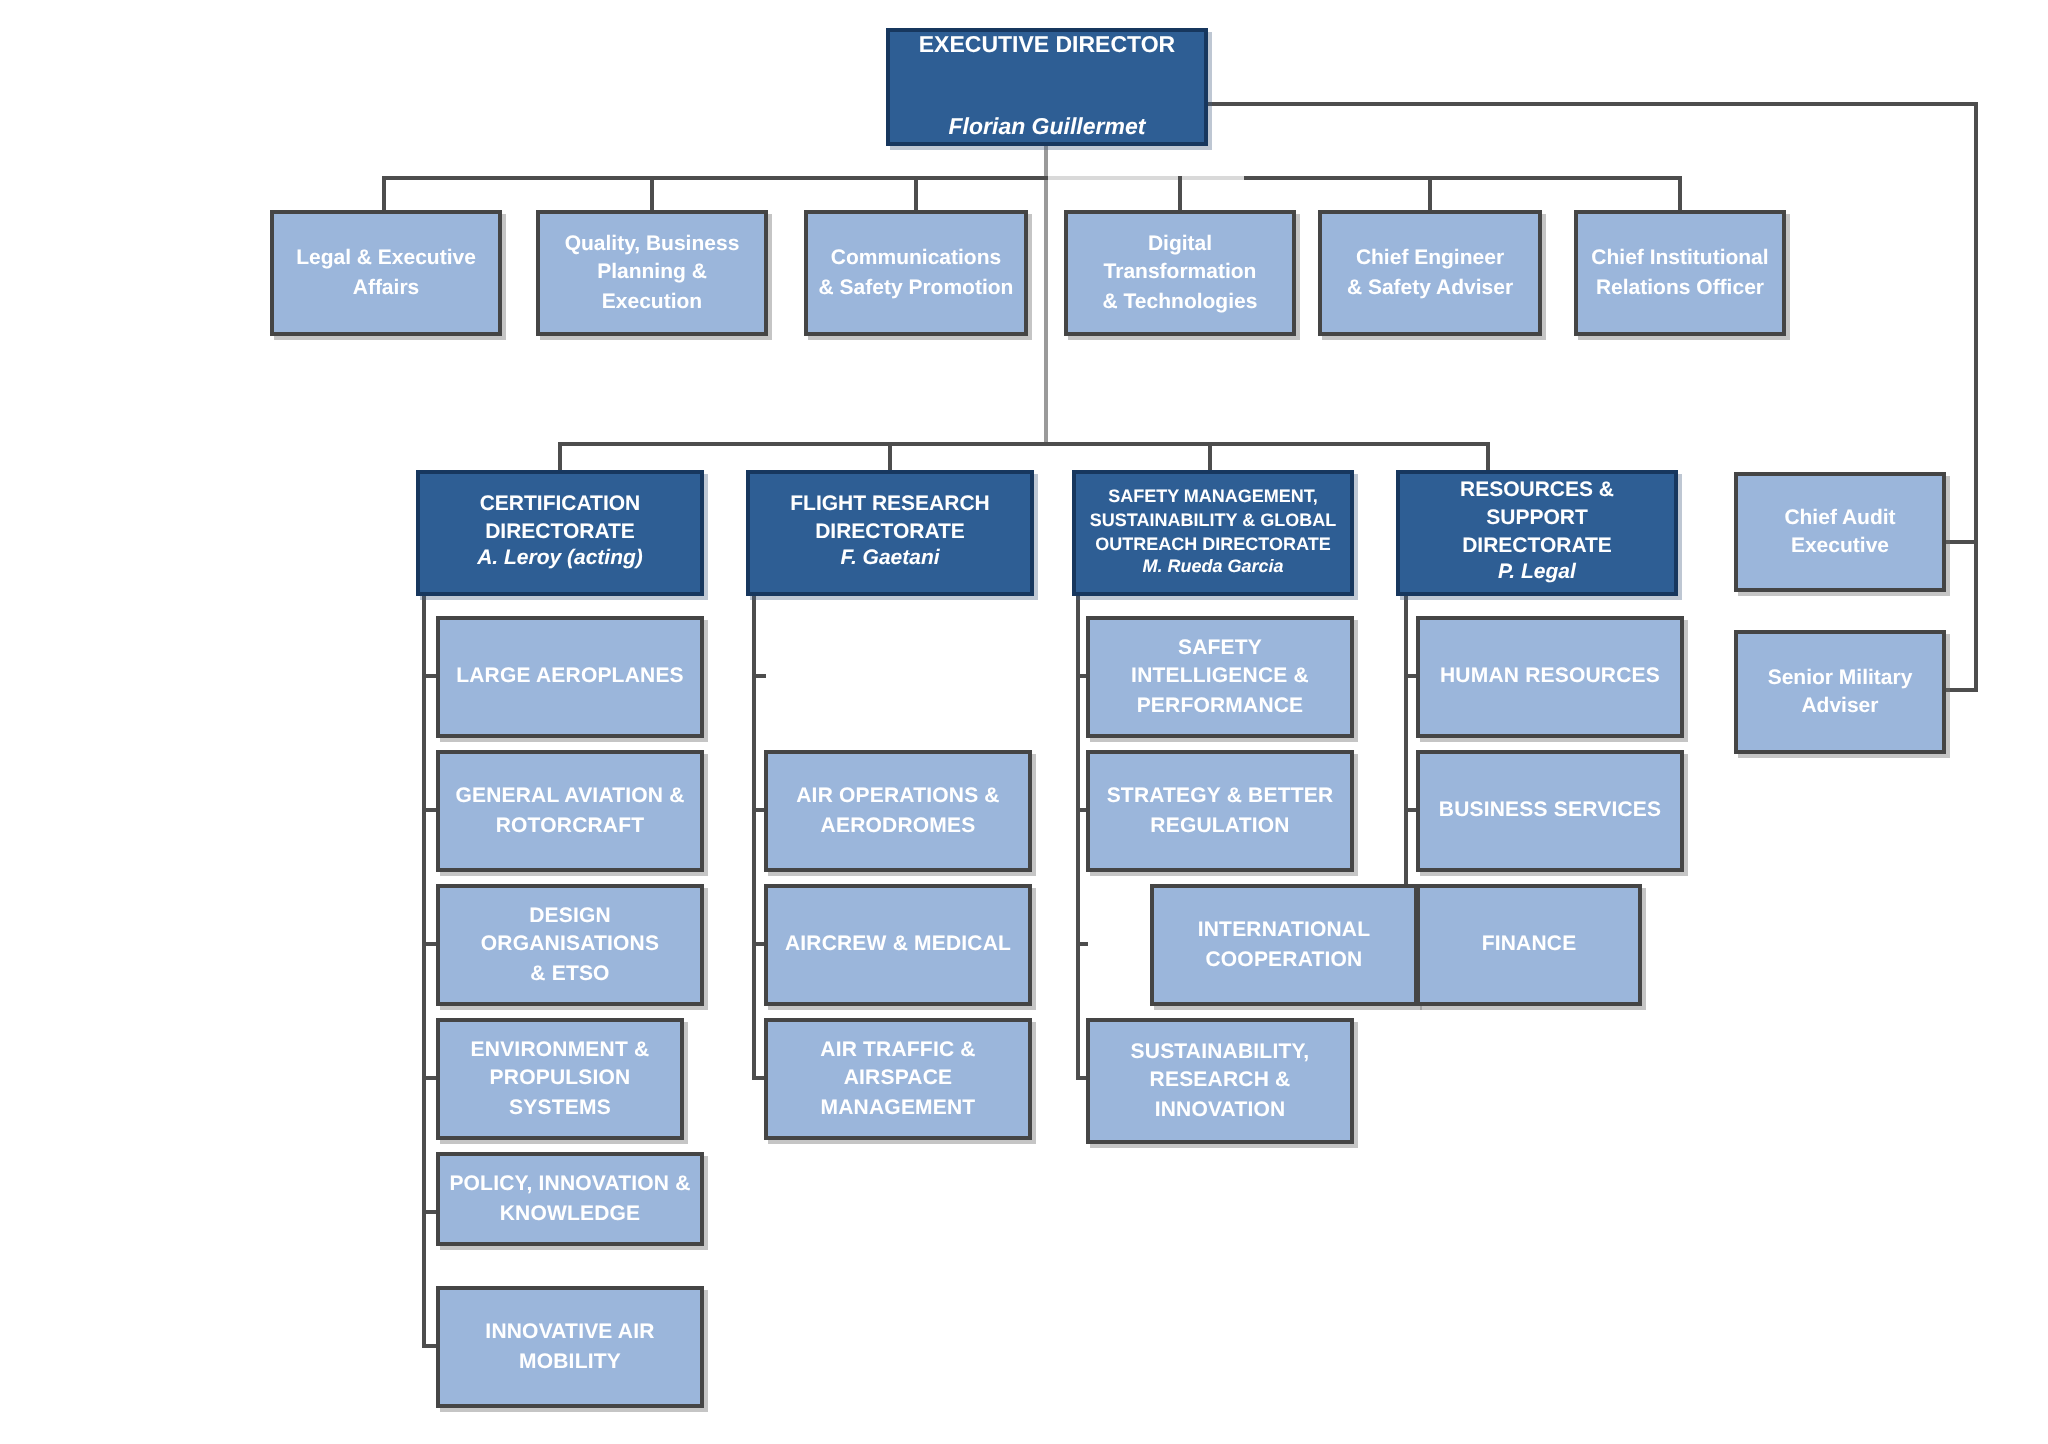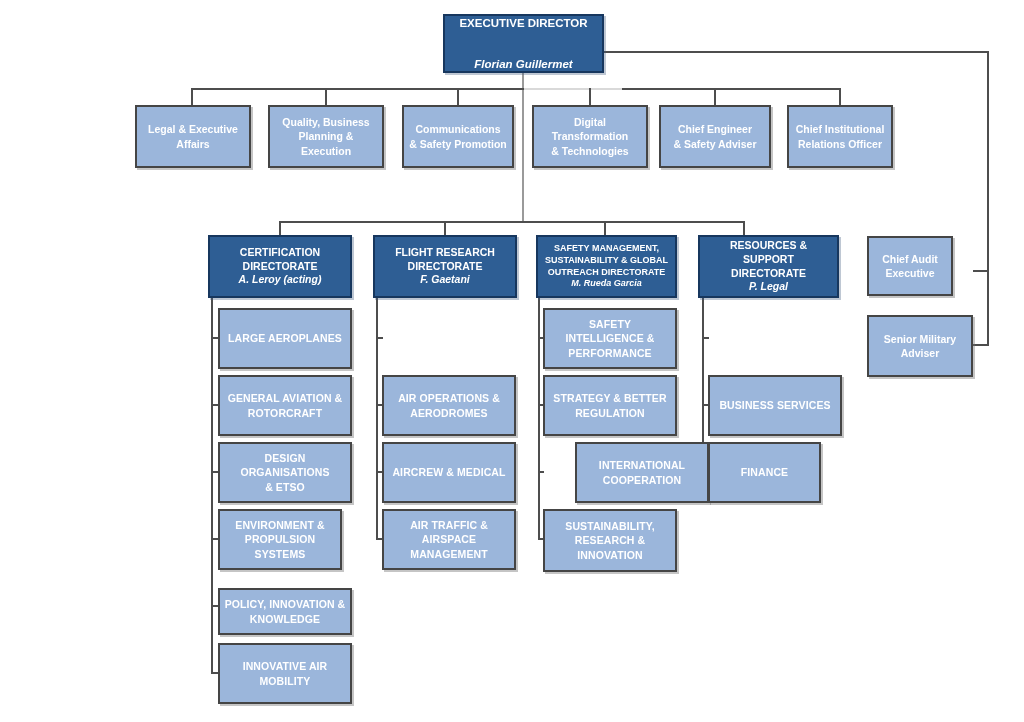--- a/index.html
+++ b/index.html
@@ -133,50 +133,51 @@
 SUSTAINABILITY &amp; GLOBAL
 OUTREACH DIRECTORATE</div>
     <div class="head small-title">M. Rueda Garcia</div>
   </div>
   <div class="node dark" style="left:698px;top:235px;width:141px;height:63px">
     <div>RESOURCES &amp; SUPPORT
 DIRECTORATE</div>
     <div class="head">P. Legal</div>
   </div>
 
-  <div class="node light" style="left:867px;top:236px;width:86px;height:60px">Chief Audit
+  <div class="node light" style="left:867px;top:236px;width:106px;height:60px">Chief Audit
 Executive</div>
   <div class="node light" style="left:867px;top:315px;width:106px;height:62px">Senior Military
 Adviser</div>
 
   <div class="node light unit" style="left:218px;top:308px;width:134px;height:61px">LARGE AEROPLANES</div>
   <div class="node light unit" style="left:218px;top:375px;width:134px;height:61px">GENERAL AVIATION &amp;
 ROTORCRAFT</div>
   <div class="node light unit" style="left:218px;top:442px;width:134px;height:61px">DESIGN
 ORGANISATIONS
 &amp; ETSO</div>
   <div class="node light unit" style="left:218px;top:509px;width:124px;height:61px">ENVIRONMENT &amp;
 PROPULSION SYSTEMS</div>
-  <div class="node light unit" style="left:218px;top:588px;width:134px;height:47px">POLICY, INNOVATION &amp;
+  <div class="node light unit" style="left:218px;top:576px;width:134px;height:47px">POLICY, INNOVATION &amp;
 KNOWLEDGE</div>
   <div class="node light unit" style="left:218px;top:643px;width:134px;height:61px">INNOVATIVE AIR
 MOBILITY</div>
 
   <div class="node light unit" style="left:382px;top:375px;width:134px;height:61px">AIR OPERATIONS &amp;
 AERODROMES</div>
   <div class="node light unit" style="left:382px;top:442px;width:134px;height:61px">AIRCREW &amp; MEDICAL</div>
   <div class="node light unit" style="left:382px;top:509px;width:134px;height:61px">AIR TRAFFIC &amp; AIRSPACE
 MANAGEMENT</div>
 
   <div class="node light unit" style="left:543px;top:308px;width:134px;height:61px">SAFETY INTELLIGENCE &amp;
 PERFORMANCE</div>
   <div class="node light unit" style="left:543px;top:375px;width:134px;height:61px">STRATEGY &amp; BETTER
 REGULATION</div>
   <div class="node light unit" style="left:575px;top:442px;width:134px;height:61px">INTERNATIONAL
 COOPERATION</div>
   <div class="node light unit" style="left:543px;top:509px;width:134px;height:63px">SUSTAINABILITY,
 RESEARCH &amp;
 INNOVATION</div>
 
+  <div class="node light unit" style="left:708px;top:308px;width:134px;height:61px">HUMAN RESOURCES</div>
   <div class="node light unit" style="left:708px;top:375px;width:134px;height:61px">BUSINESS SERVICES</div>
   <div class="node light unit" style="left:708px;top:442px;width:113px;height:61px">FINANCE</div>
 
 </div>
 
 </body></html>

